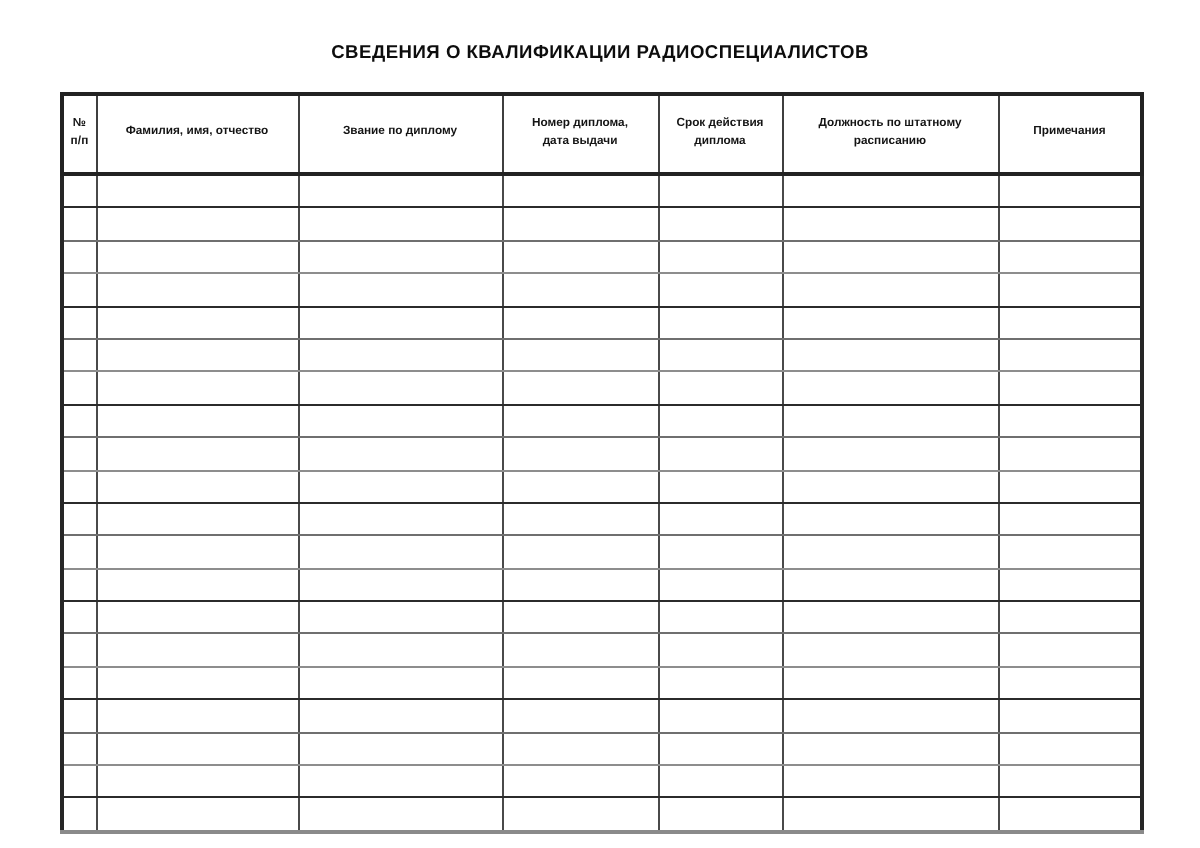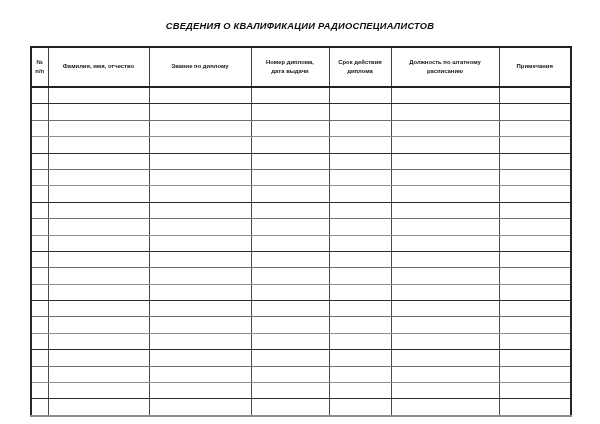--- a/index.html
+++ b/index.html
@@ -27,21 +27,20 @@
     position: absolute;
     left: 0;
     top: 21px;
     width: 600px;
     text-align: center;
     font-size: 9.3px;
     font-weight: bold;
     letter-spacing: 0.25px;
     color: #0d0d0d;
     white-space: nowrap;
-    font-style: italic;
   }
 
   
   #qual-table {
     position: absolute;
     left: 30px;
     top: 46px;
     width: 540px;
     border-collapse: collapse;
     table-layout: fixed;

